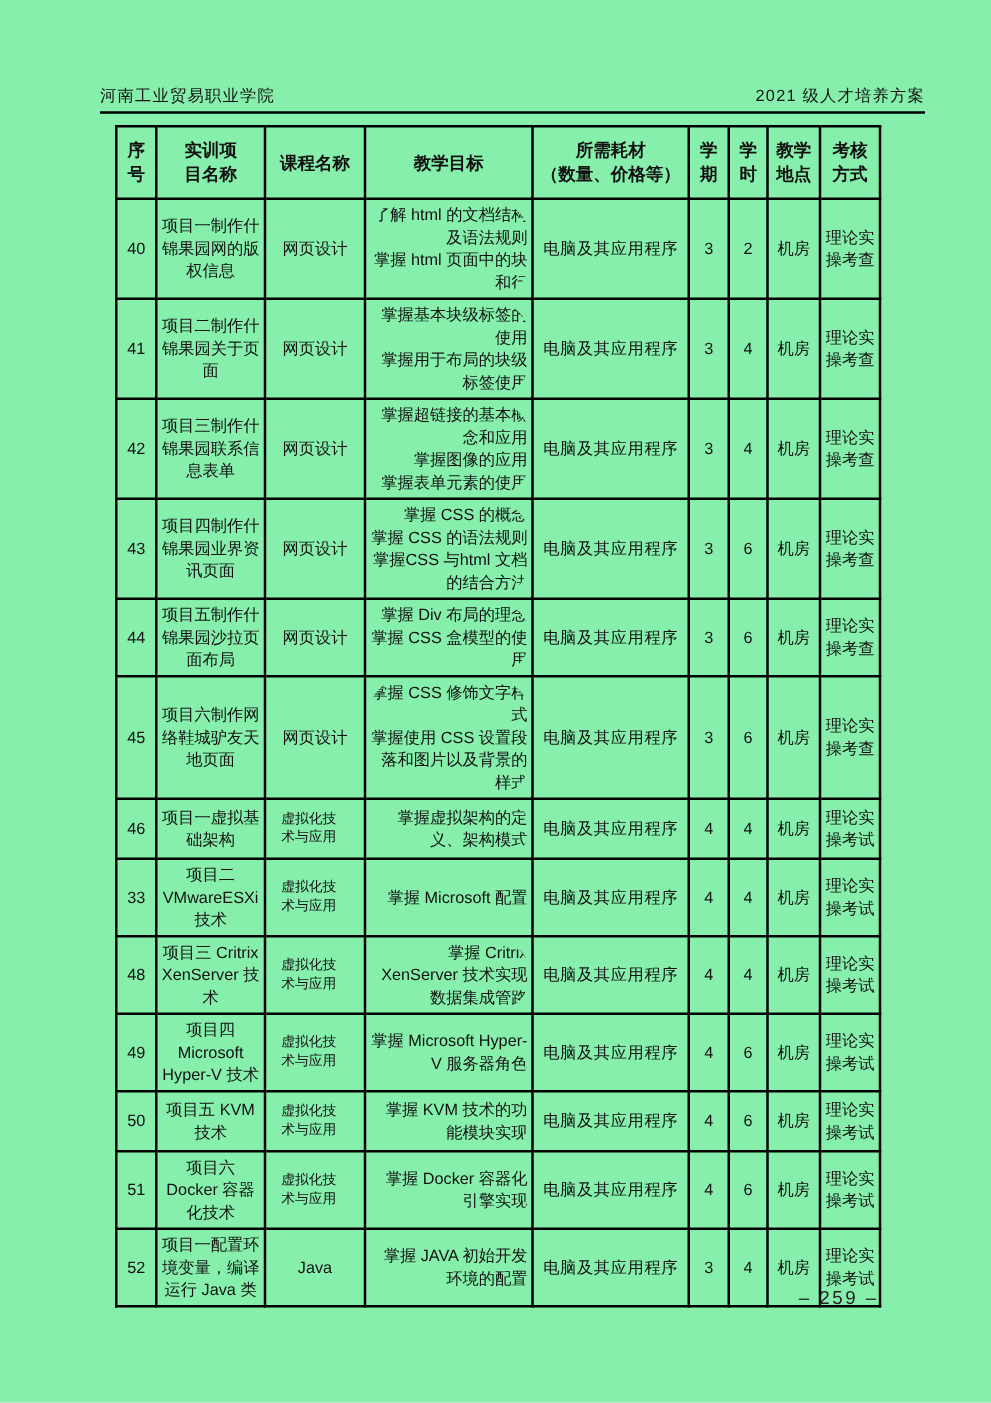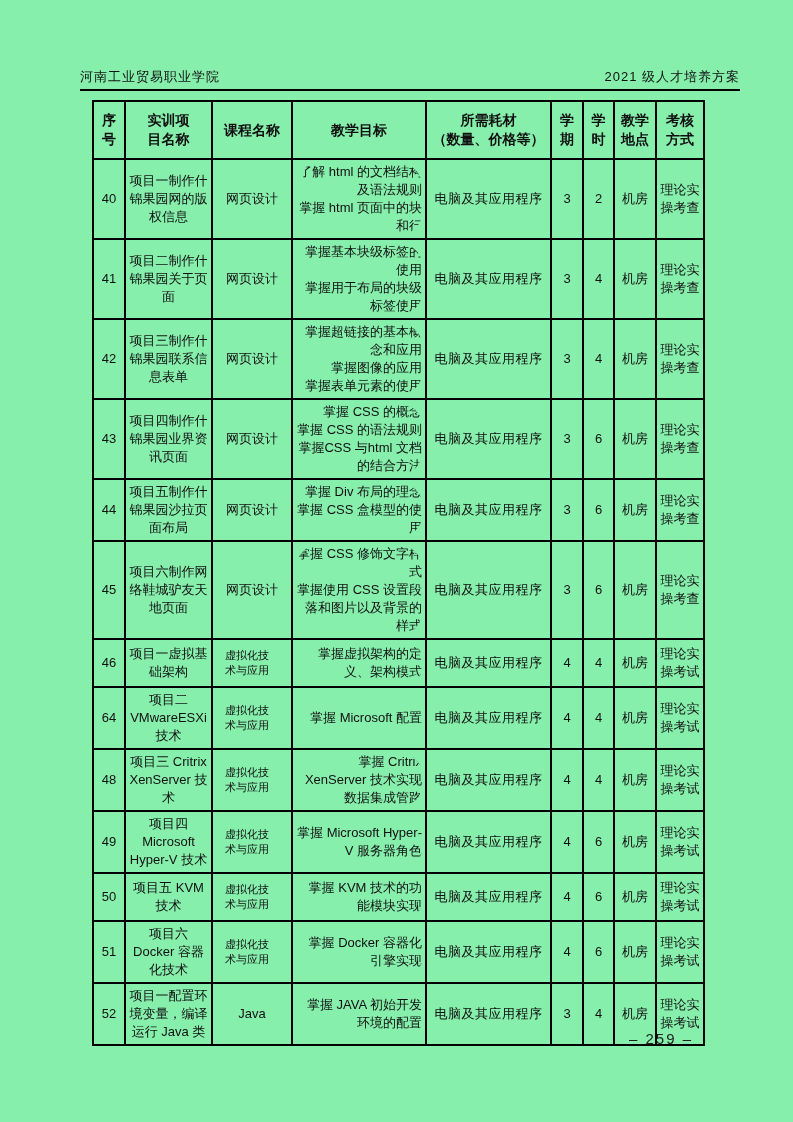--- a/index.html
+++ b/index.html
@@ -61,21 +61,21 @@
   .col-course.small{
     font-size:11px;
     line-height:15px;
     text-align:left;
     padding:2px 12px;
   }
   .col-materials{padding:3px 2px;letter-spacing:0.5px;}
   .page-footer{
     position:absolute;
     top:1030px;
-    right:100px;
+    right:90px;
     font-size:15px;
     letter-spacing:2px;
     color:#222;
   }
   
   col.w-id{width:32px;}
   col.w-project{width:87px;}
   col.w-course{width:80px;}
   col.w-goals{width:134px;}
   col.w-materials{width:125px;}
@@ -206,21 +206,21 @@
           <td class="col-project">项目一虚拟基础架构</td>
           <td class="col-course small">虚拟化技术与应用</td>
           <td class="col-goals">掌握虚拟架构的定义、架构模式</td>
           <td class="col-materials">电脑及其应用程序</td>
           <td class="col-semester">4</td>
           <td class="col-hours">4</td>
           <td class="col-location">机房</td>
           <td class="col-assessment">理论实操考试</td>
         </tr>
         <tr>
-          <td class="col-id">64</td>
+          <td class="col-id">33</td>
           <td class="col-project">项目二 VMwareESXi 技术</td>
           <td class="col-course small">虚拟化技术与应用</td>
           <td class="col-goals">掌握 Microsoft 配置</td>
           <td class="col-materials">电脑及其应用程序</td>
           <td class="col-semester">4</td>
           <td class="col-hours">4</td>
           <td class="col-location">机房</td>
           <td class="col-assessment">理论实操考试</td>
         </tr>
         <tr>

